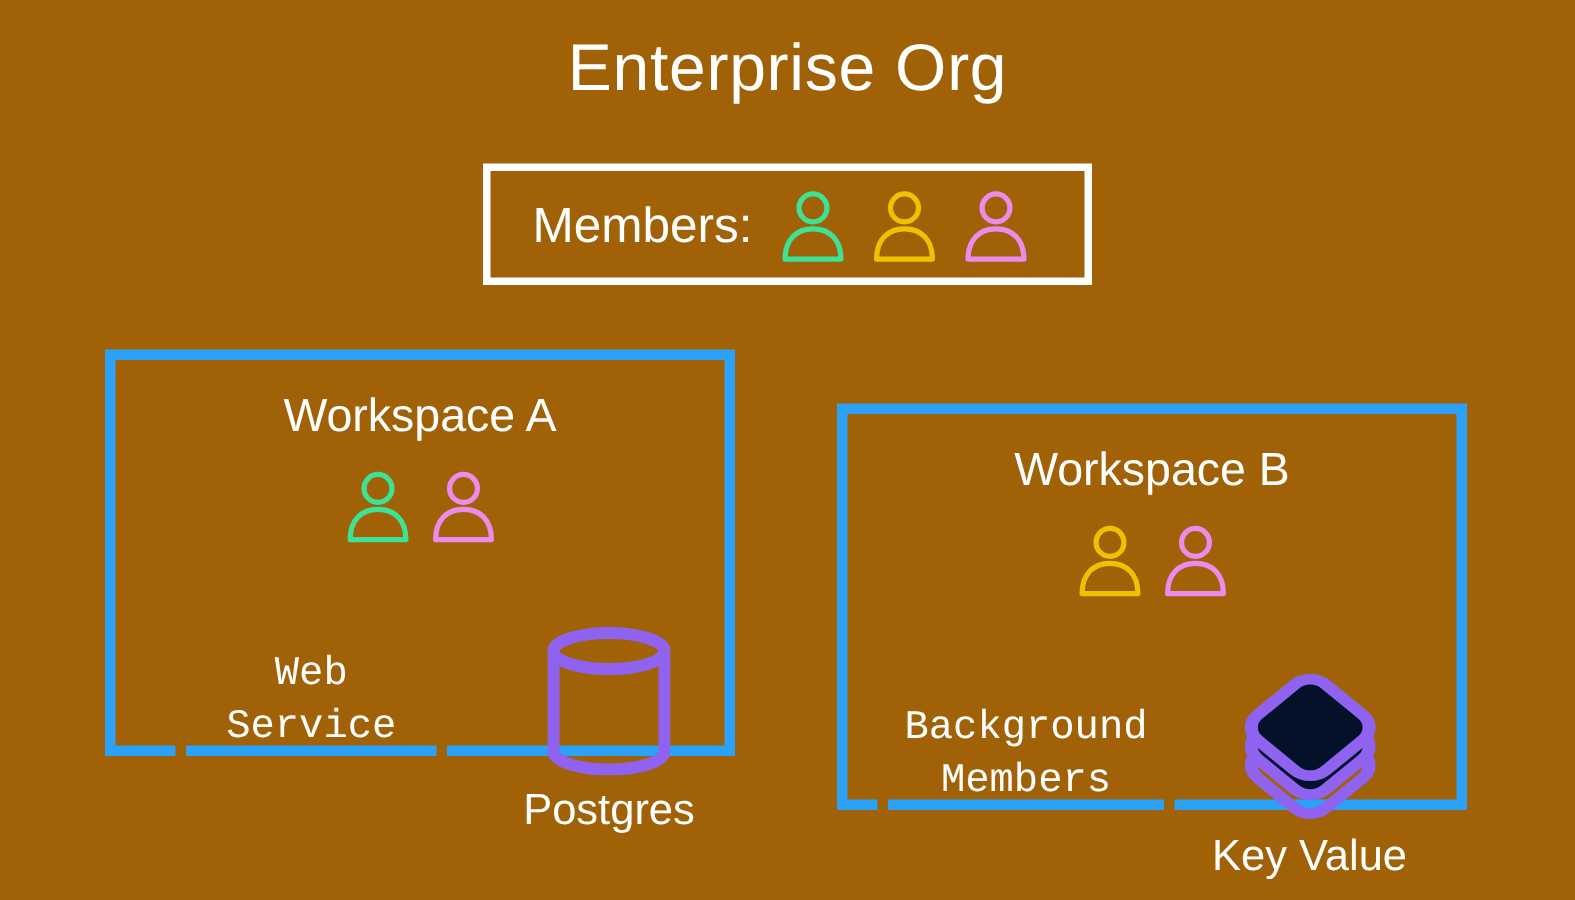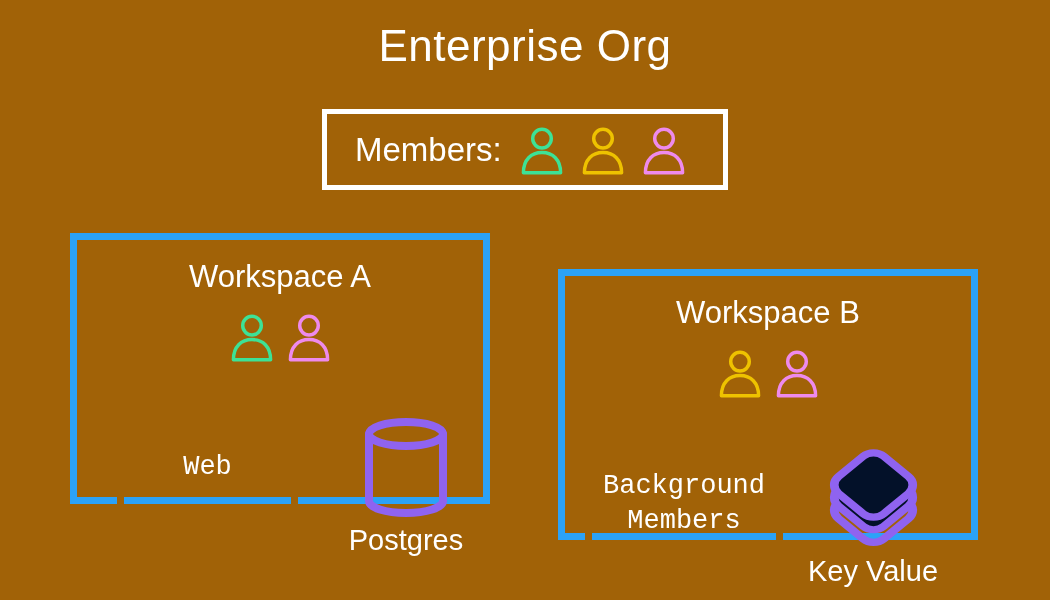--- a/index.html
+++ b/index.html
@@ -81,20 +81,21 @@
         <circle cx="28" cy="15" r="12" fill="none"></circle>
         <path d="M4 59 C4 42 14 33 28 33 C42 33 52 42 52 59 Z" fill="none" stroke-linejoin="round"></path>
       </svg>
       <svg class="person" width="44" height="48" viewBox="0 0 56 62" fill="none" stroke-width="4.5" stroke="#EE8AEC">
         <circle cx="28" cy="15" r="12" fill="none"></circle>
         <path d="M4 59 C4 42 14 33 28 33 C42 33 52 42 52 59 Z" fill="none" stroke-linejoin="round"></path>
       </svg>
     </div>
     <div class="service-box service-a">
       <span>Web</span>
+      <span>Service</span>
     </div>
     <div class="datastore datastore-a">
       <svg width="82" height="99" viewBox="0 0 82 99" fill="none" stroke="#8F63F0" stroke-width="8">
         <ellipse cx="41" cy="16" rx="37" ry="12" fill="none"></ellipse>
         <path d="M4 16 v67 a37 12 0 0 0 74 0 v-67" fill="none" stroke-linecap="round"></path>
       </svg>
       <div class="ds-label ds-label-a">Postgres</div>
     </div>
   </div>
 

